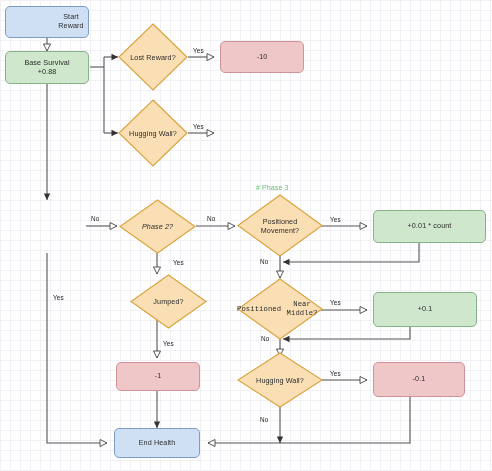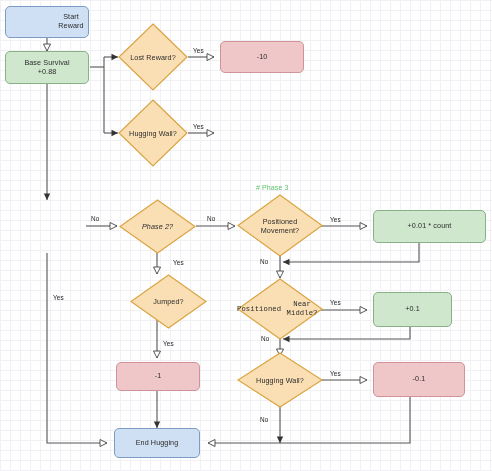--- a/index.html
+++ b/index.html
@@ -224,37 +224,37 @@
   <div class="diamond-wrap" style="left:237px; top:278px; width:86px; height:62px;">
     <svg class="diamond-shape" viewBox="0 0 86 62" preserveAspectRatio="none">
       <polygon points="43,1 85,31 43,61 1,31" fill="#fadfb4" stroke="#d9a441" stroke-width="1.2"></polygon>
     </svg>
     <div class="diamond-label two-line" style="flex-direction:row;font-family:Liberation Mono, monospace;">
       <span>Positioned</span>
       <span>Near Middle?</span>
     </div>
   </div>
 
-  <div class="node box green" style="left:373px; top:292px; width:79px; height:35px;">
+  <div class="node box green" style="left:373px; top:292px; width:104px; height:35px;">
     <span>+0.1</span>
   </div>
 
   <div class="diamond-wrap" style="left:237px; top:352px; width:86px; height:56px;">
     <svg class="diamond-shape" viewBox="0 0 86 56" preserveAspectRatio="none">
       <polygon points="43,1 85,28 43,55 1,28" fill="#fadfb4" stroke="#d9a441" stroke-width="1.2"></polygon>
     </svg>
     <div class="diamond-label">Hugging Wall?</div>
   </div>
 
   <div class="node box red" style="left:373px; top:362px; width:92px; height:35px;">
     <span>-0.1</span>
   </div>
 
   <div class="node box start" style="left:114px; top:428px; width:86px; height:30px;">
-    <span>End Hugging</span>
+    <span>End Health</span>
   </div>
 
   <div class="edge-label" style="left:193px; top:47px;">Yes</div>
   <div class="edge-label" style="left:193px; top:123px;">Yes</div>
   <div class="edge-label" style="left:91px; top:215px;">No</div>
   <div class="edge-label" style="left:53px; top:294px;">Yes</div>
   <div class="edge-label" style="left:207px; top:215px;">No</div>
   <div class="edge-label" style="left:173px; top:259px;">Yes</div>
   <div class="edge-label" style="left:330px; top:216px;">Yes</div>
   <div class="edge-label" style="left:260px; top:258px;">No</div>

